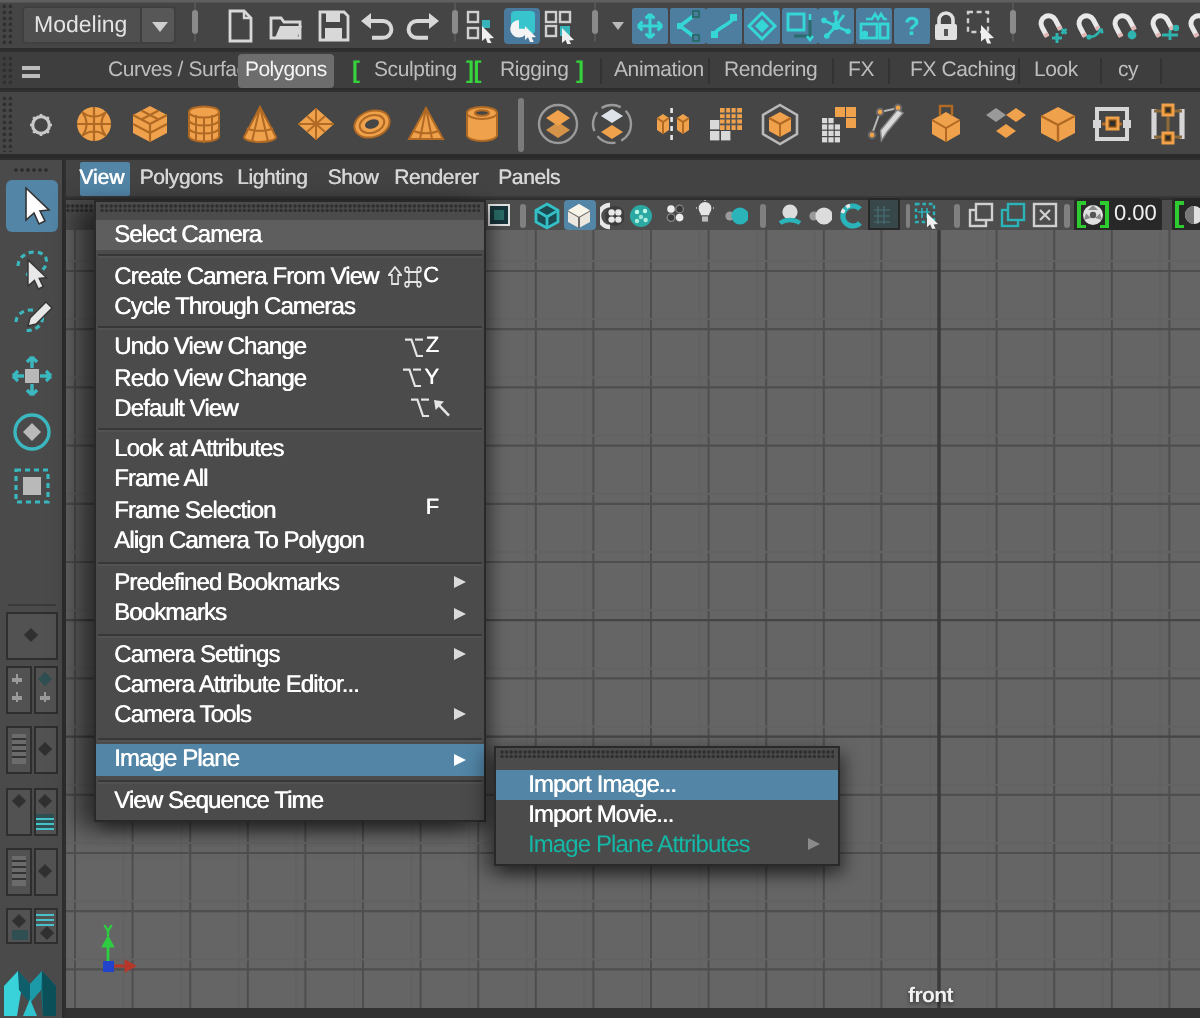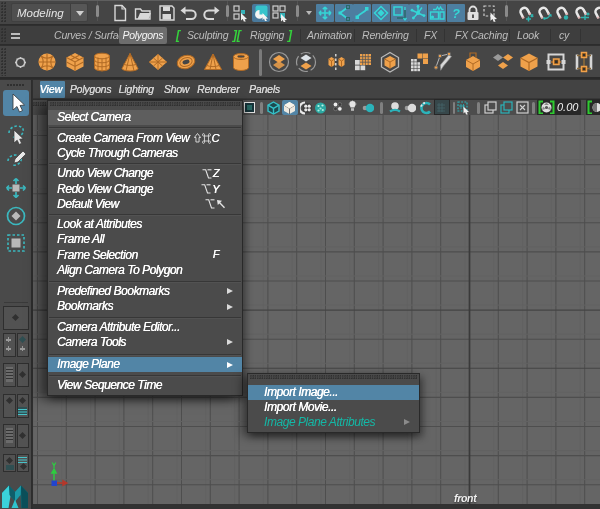--- a/index.html
+++ b/index.html
@@ -1,19 +1,19 @@
 <!DOCTYPE html>
 <html><head>
 <meta charset="utf-8">
 <style>
 * { margin:0; padding:0; box-sizing:border-box; }
 html,body { width:600px; height:509px; overflow:hidden; background:#2f2f2f;
   font-family:"Liberation Sans", sans-serif; }
 .abs { position:absolute; }
-#stage { position:relative; width:500px; height:509px;font-style:italic; }
+#stage { position:relative; width:500px; height:509px; }
 
 
 #row1 { left:0; top:0; width:600px; height:25px; background:linear-gradient(#5f5f5f 0, #5f5f5f 1px, #454545 1.5px); border-bottom:1px solid #2c2c2c; }
 #row2 { left:0; top:26px; width:600px; height:19px; background:#3e3e3e; border-bottom:1px solid #2c2c2c; }
 #row3 { left:0; top:46px; width:600px; height:33px; background:#464646; border-bottom:2px solid #2a2a2a; }
 .vgrip { width:6px; background-image:radial-gradient(circle at 1.2px 1.2px, #303030 0.9px, transparent 1.05px); background-size:3px 3px; }
 .sep1 { width:3px; height:12px; border-radius:1.5px; background:#8a8a8a; box-shadow:0 -5px 0 -1px #555, 0 5px 0 -1px #555; }
 #modeling { left:11px; top:3px; width:77px; height:19px; background:#4f4f4f; border:1px solid #404040; border-radius:2px; color:#e4e4e4; font-size:11.5px; }
 #modeling .lbl { position:absolute; left:5px; top:2.5px; }
 #modeling .arr { position:absolute; right:0; top:0; width:17px; height:17px; border-left:1px solid #3e3e3e; background:#575757; border-radius:0 2px 2px 0; }
@@ -676,20 +676,21 @@
  <div class="mi">Look at Attributes</div>
  <div class="mi">Frame All</div>
  <div class="mi">Frame Selection<span class="sc">
           <span style="font-size:11px">F</span>
         </span></div>
  <div class="mi">Align Camera To Polygon</div>
  <div class="msep" style="margin-top:3.3px"></div>
  <div class="mi">Predefined Bookmarks<i class="marr"></i></div>
  <div class="mi">Bookmarks<i class="marr"></i></div>
  <div class="msep"></div>
+ <div class="mi">Camera Settings<i class="marr"></i></div>
  <div class="mi">Camera Attribute Editor...</div>
  <div class="mi">Camera Tools<i class="marr"></i></div>
  <div class="msep" style="margin-top:3.8px"></div>
  <div class="mi blue">Image Plane<i class="marr"></i></div>
  <div class="msep"></div>
  <div class="mi">View Sequence Time</div>
 </div>
 
 <div id="smenu" class="abs">
  <div class="tear" style="margin-bottom:5.5px"></div>

